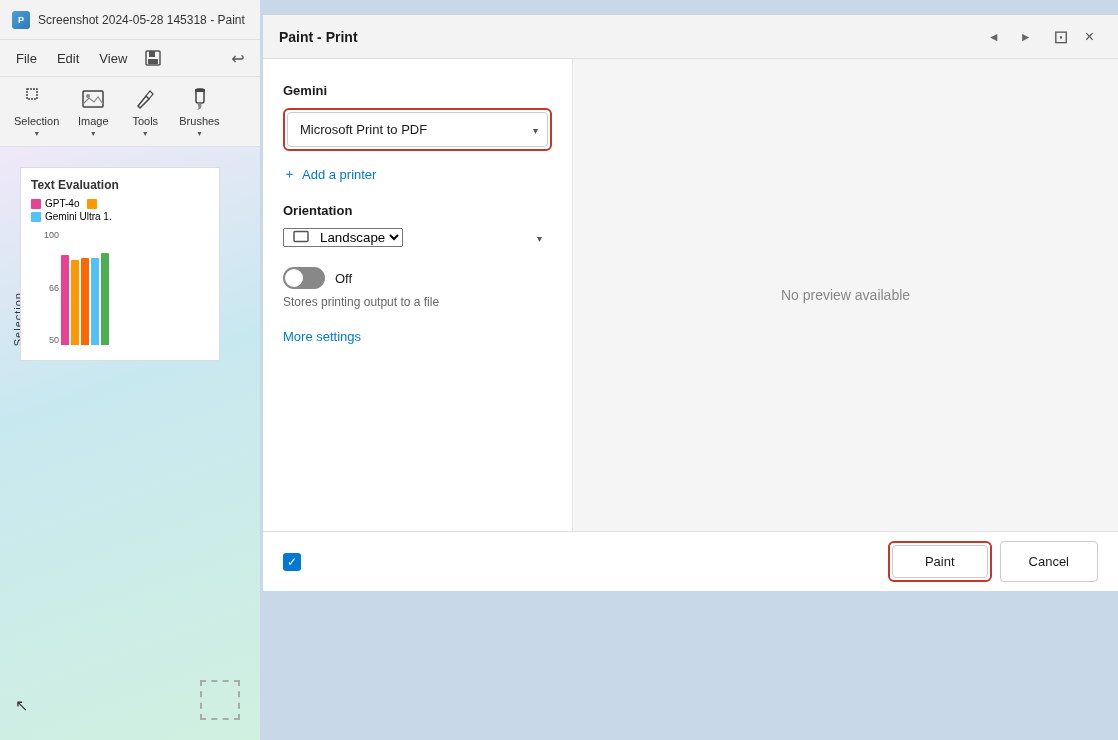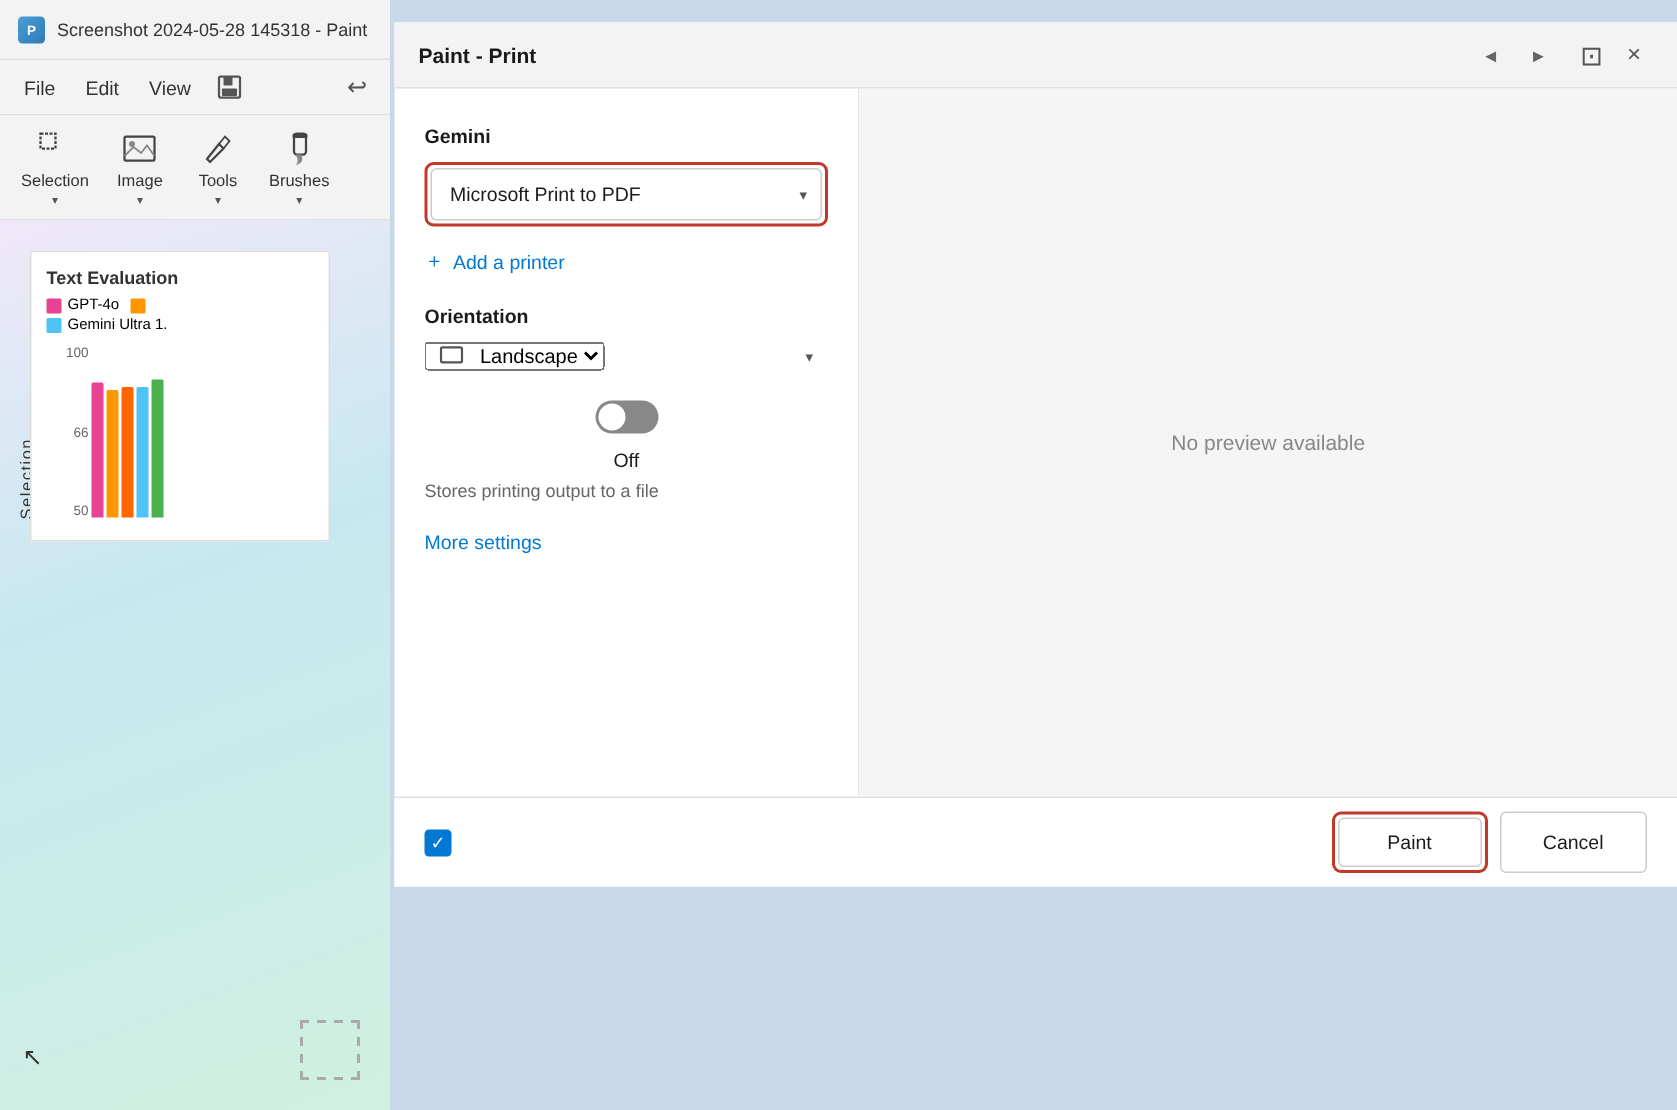--- a/index.html
+++ b/index.html
@@ -365,21 +365,20 @@
     
     .print-to-file-section {
       margin-bottom: 20px;
     }
 
     .toggle-row {
       display: flex;
       align-items: center;
       gap: 10px;
       margin-bottom: 6px;
-      flex-direction: column;
     }
 
     .toggle {
       width: 42px;
       height: 22px;
       background: #888;
       border-radius: 11px;
       position: relative;
       cursor: pointer;
     }

